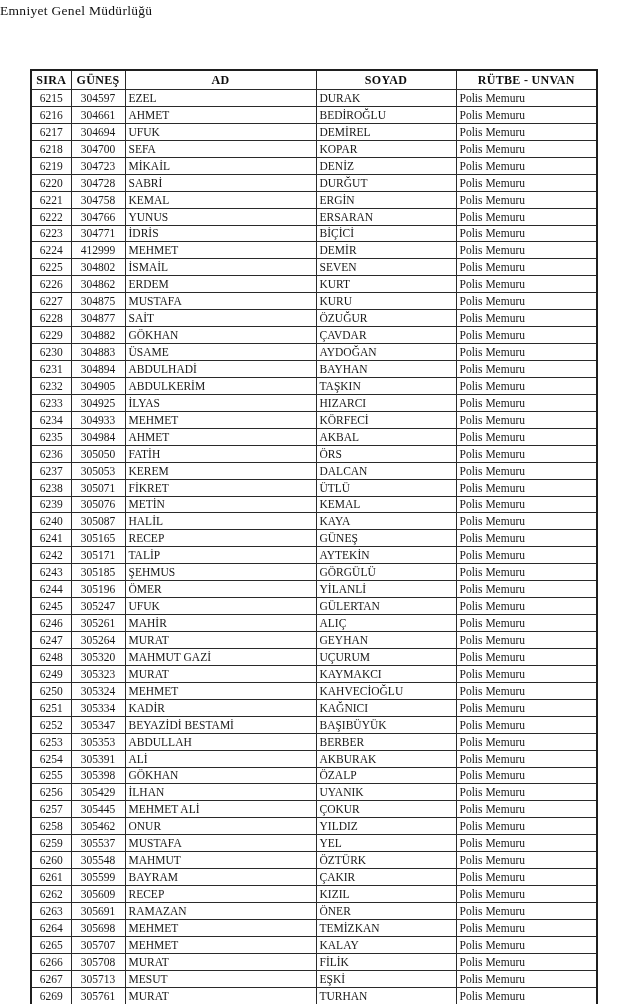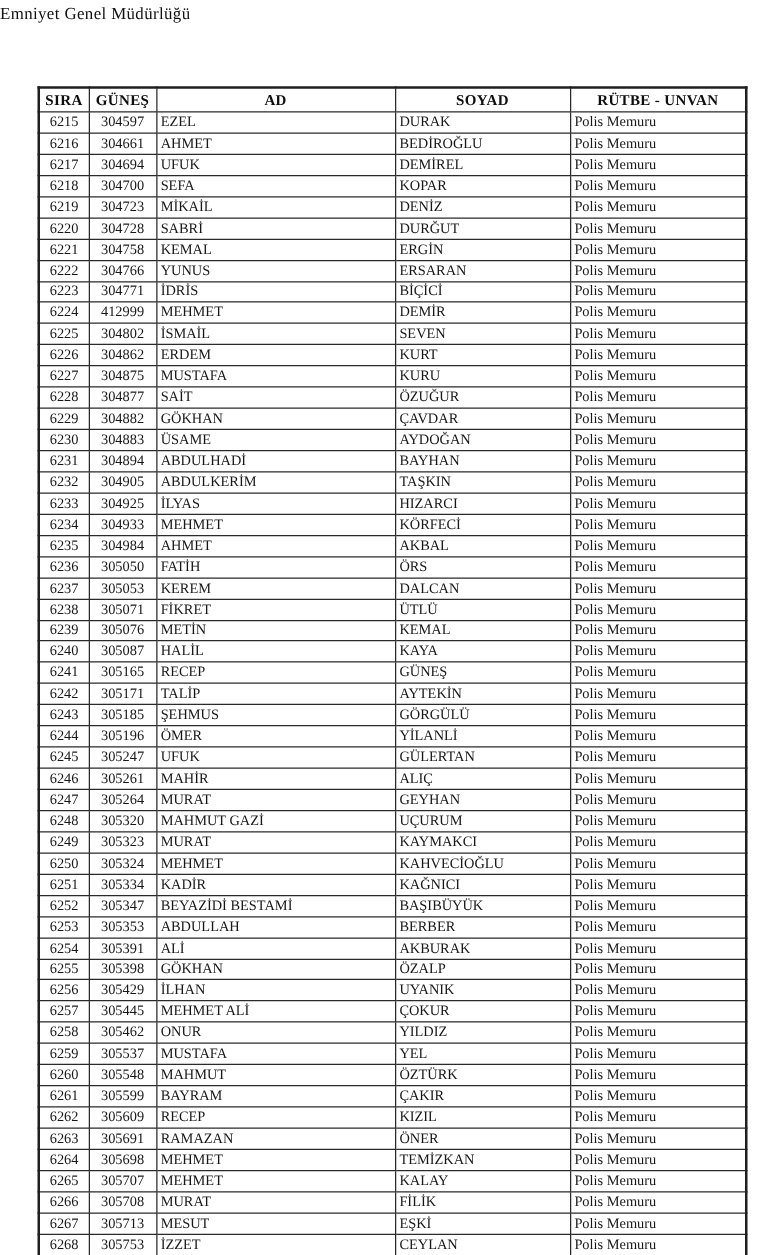--- a/index.html
+++ b/index.html
@@ -456,27 +456,20 @@
         <td class="c-rutbe">Polis Memuru</td>
       </tr>
       <tr>
         <td class="c-sira">6267</td>
         <td class="c-sicil">305713</td>
         <td class="c-ad">MESUT</td>
         <td class="c-soyad">EŞKİ</td>
         <td class="c-rutbe">Polis Memuru</td>
       </tr>
       <tr>
-        <td class="c-sira">6268</td>
-        <td class="c-sicil">305753</td>
-        <td class="c-ad">İZZET</td>
-        <td class="c-soyad">CEYLAN</td>
-        <td class="c-rutbe">Polis Memuru</td>
-      </tr>
-      <tr>
         <td class="c-sira">6269</td>
         <td class="c-sicil">305761</td>
         <td class="c-ad">MURAT</td>
         <td class="c-soyad">TURHAN</td>
         <td class="c-rutbe">Polis Memuru</td>
       </tr>
     </tbody>
 </table>
 
 </body></html>

